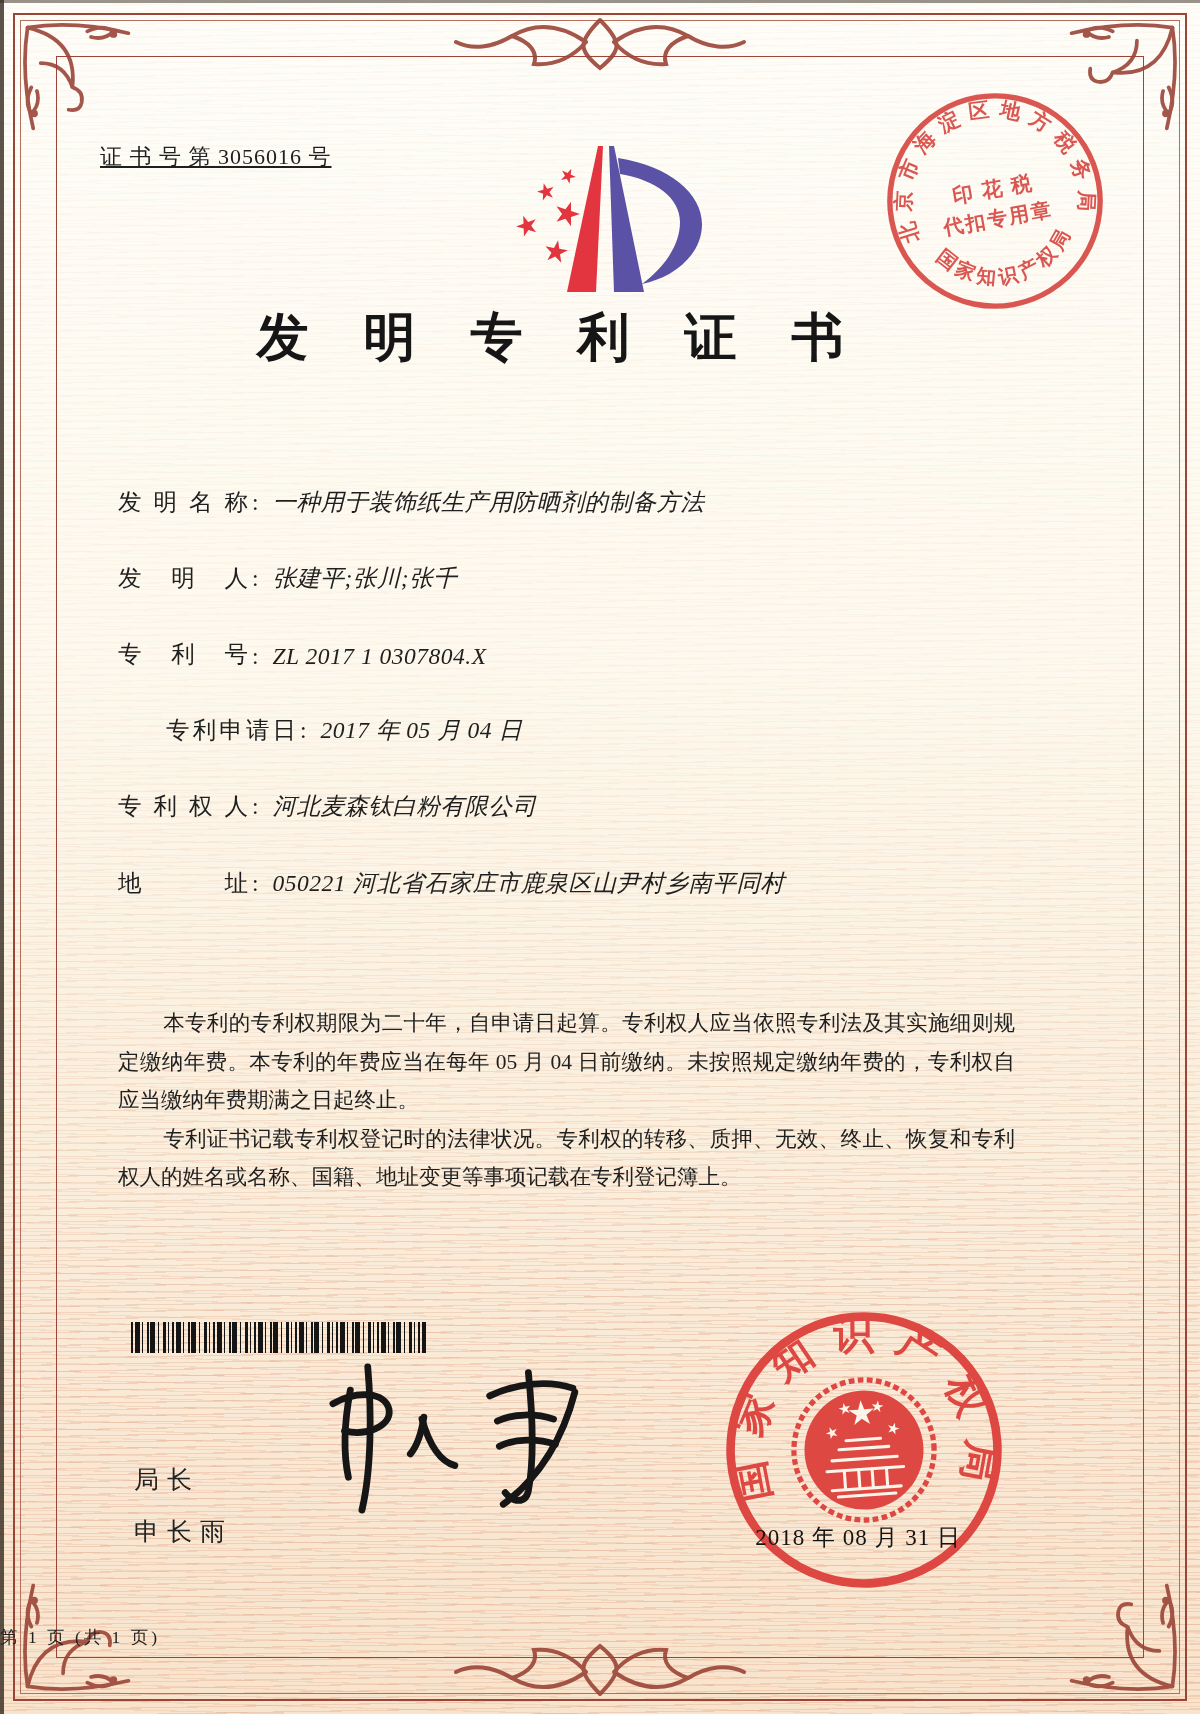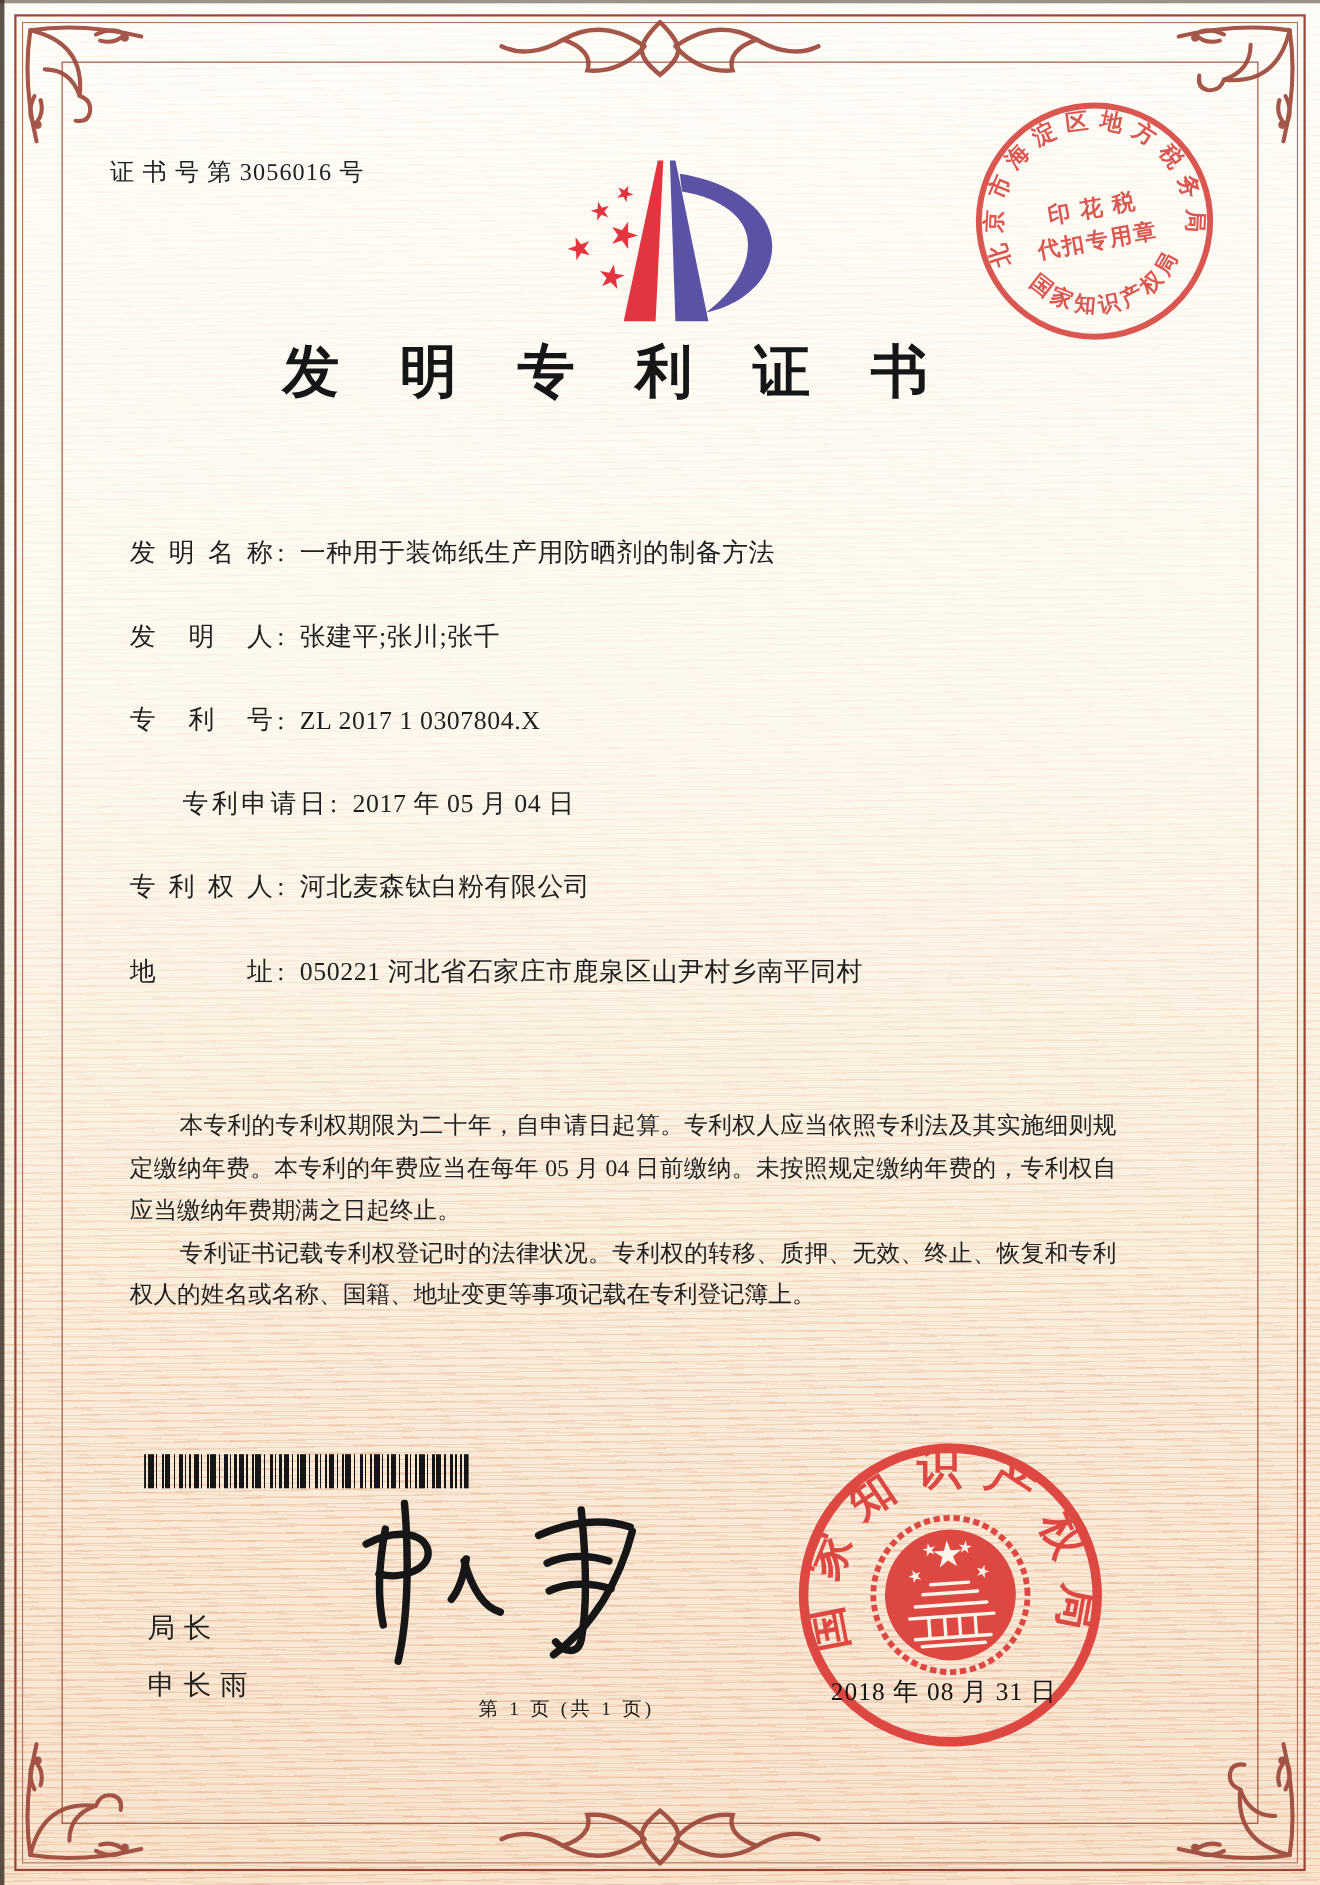--- a/index.html
+++ b/index.html
@@ -23,30 +23,30 @@
   .frame-c{position:absolute;inset:56px;border:1.5px solid #9a4537;}
   .corner{position:absolute;width:112px;height:112px;opacity:.9;}
   .c-tl{top:22px;left:22px;}
   .c-tr{top:22px;right:22px;transform:rotate(90deg);}
   .c-br{bottom:22px;right:22px;transform:rotate(180deg);}
   .c-bl{bottom:22px;left:22px;transform:rotate(270deg);}
   .crest{position:absolute;left:50%;width:300px;height:64px;opacity:.9;}
   .crest-top{top:12px;transform:translateX(-50%);}
   .crest-bottom{bottom:12px;transform:translateX(-50%) rotate(180deg);}
 
-  .cert-no{position:absolute;left:100px;top:142px;font-size:22px;letter-spacing:1px;}
+  .cert-no{position:absolute;left:100px;top:142px;font-size:22px;letter-spacing:1px;text-decoration:underline;}
   .logo{position:absolute;left:470px;top:140px;width:260px;height:160px;}
   .stamp-tax{position:absolute;left:882px;top:88px;width:226px;height:226px;transform:rotate(-10deg);opacity:.92;}
   .title{position:absolute;top:303px;left:0;width:1100px;text-align:center;
          font-size:52px;font-weight:600;letter-spacing:55px;text-indent:55px;color:#161616;white-space:nowrap;}
 
   .row{position:absolute;left:118px;width:1000px;font-size:23.5px;white-space:nowrap;}
   .lab{display:inline-block;width:130px;text-align:justify;text-align-last:justify;vertical-align:bottom;}
   .colon{display:inline-block;margin:0 14px 0 4px;}
-  .val{letter-spacing:.5px;}
+  .val{letter-spacing:.5px;font-style:italic;}
   .r0{top:486px;} .r1{top:562px;} .r2{top:638px;} .r3{top:714px;margin-left:48px;} .r4{top:790px;} .r5{top:867px;} .r6{top:944px;}
   .pair2{position:absolute;left:447px;top:0;}
   .pair2 .lab2{letter-spacing:3px;}
 
   .paras{position:absolute;left:118px;top:1004px;width:897px;font-size:21.5px;line-height:38.5px;text-align:justify;}
   .paras p{margin:0;text-indent:2.1em;}
 
   .barcode{position:absolute;left:131px;top:1322px;width:295px;height:31px;
     background:repeating-linear-gradient(90deg,
       #151515 0 2px, transparent 2px 4px,
@@ -59,21 +59,21 @@
       #151515 37px 38px, transparent 38px 41px);}
 
   .officer{position:absolute;left:134px;font-family:"Liberation Sans","DejaVu Sans",sans-serif;
            font-size:25px;font-weight:500;letter-spacing:8px;color:#222;margin-top:35px;}
   .officer.title-line{top:1428px;}
   .officer.name-line{top:1480px;}
   .sig{position:absolute;left:300px;top:1352px;width:300px;height:172px;}
 
   .stamp-office{position:absolute;left:720px;top:1306px;width:288px;height:288px;transform:rotate(-4deg);opacity:.95;}
   .stamp-date{position:absolute;left:688px;top:1522px;width:340px;text-align:center;font-size:23px;color:#141414;letter-spacing:1px;}
-  .footer{position:absolute;left:0;top:1541px;width:1030px;text-align:center;font-size:17.5px;letter-spacing:3px;color:#222;}
+  .footer{position:absolute;left:0;top:1625px;width:1030px;text-align:left;font-size:17.5px;letter-spacing:3px;color:#222;}
 </style>
 </head>
 <body>
 
 <div class="page">
 
   <div class="texture"></div>
   <div class="scan-left"></div>
   <div class="scan-top"></div>
 

